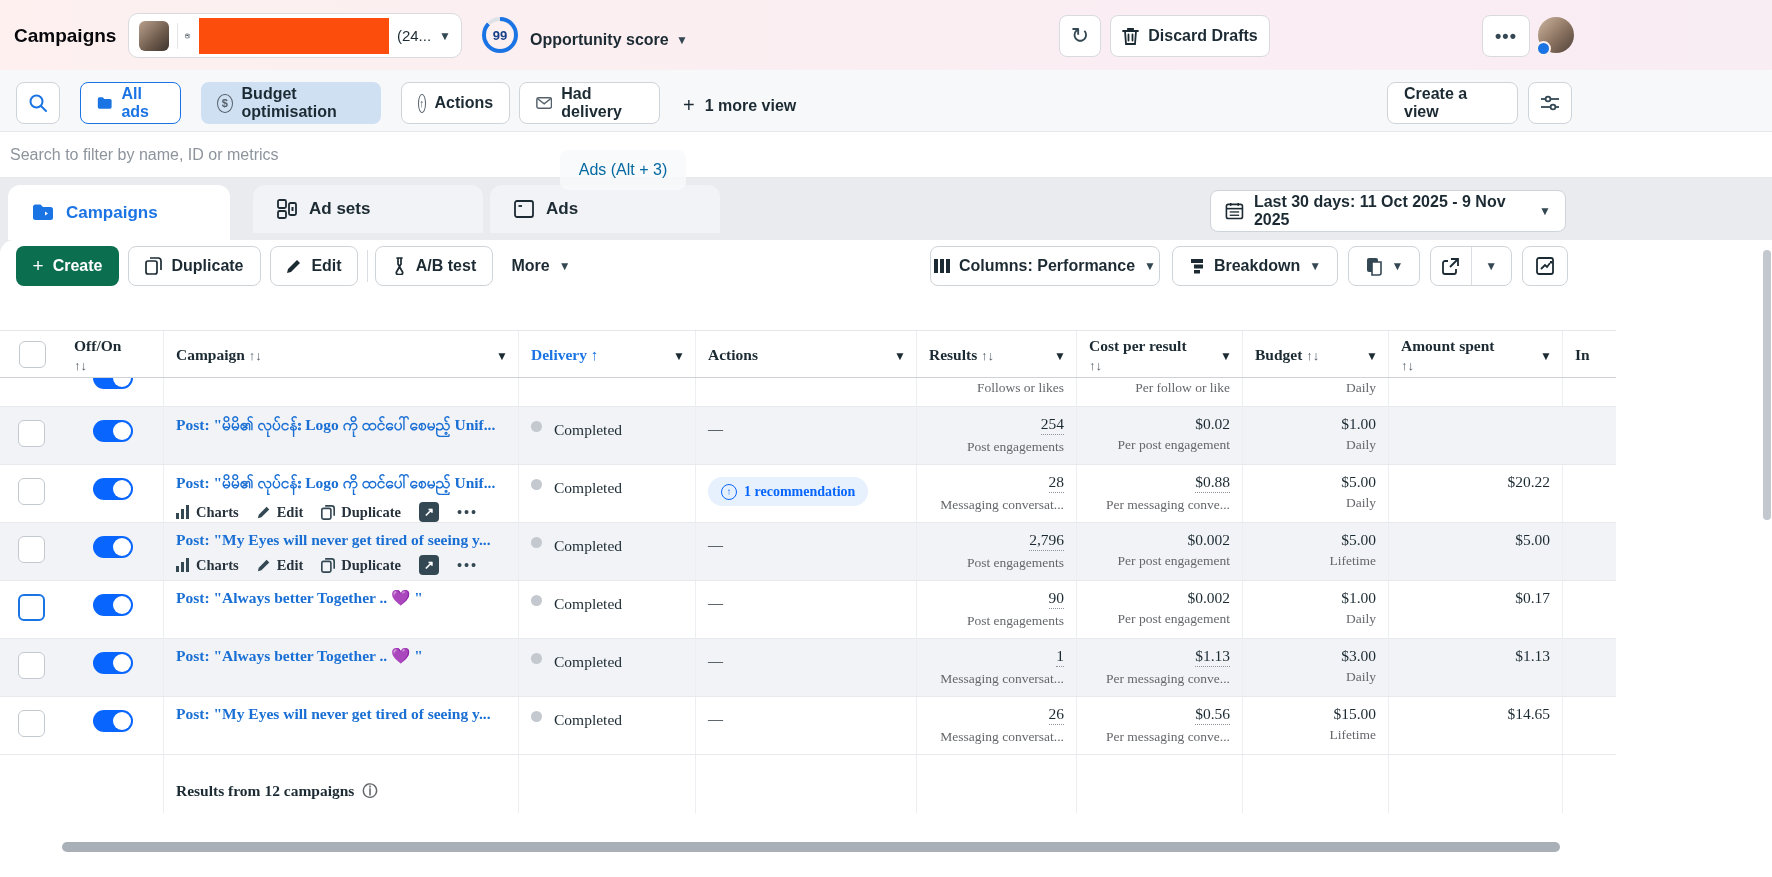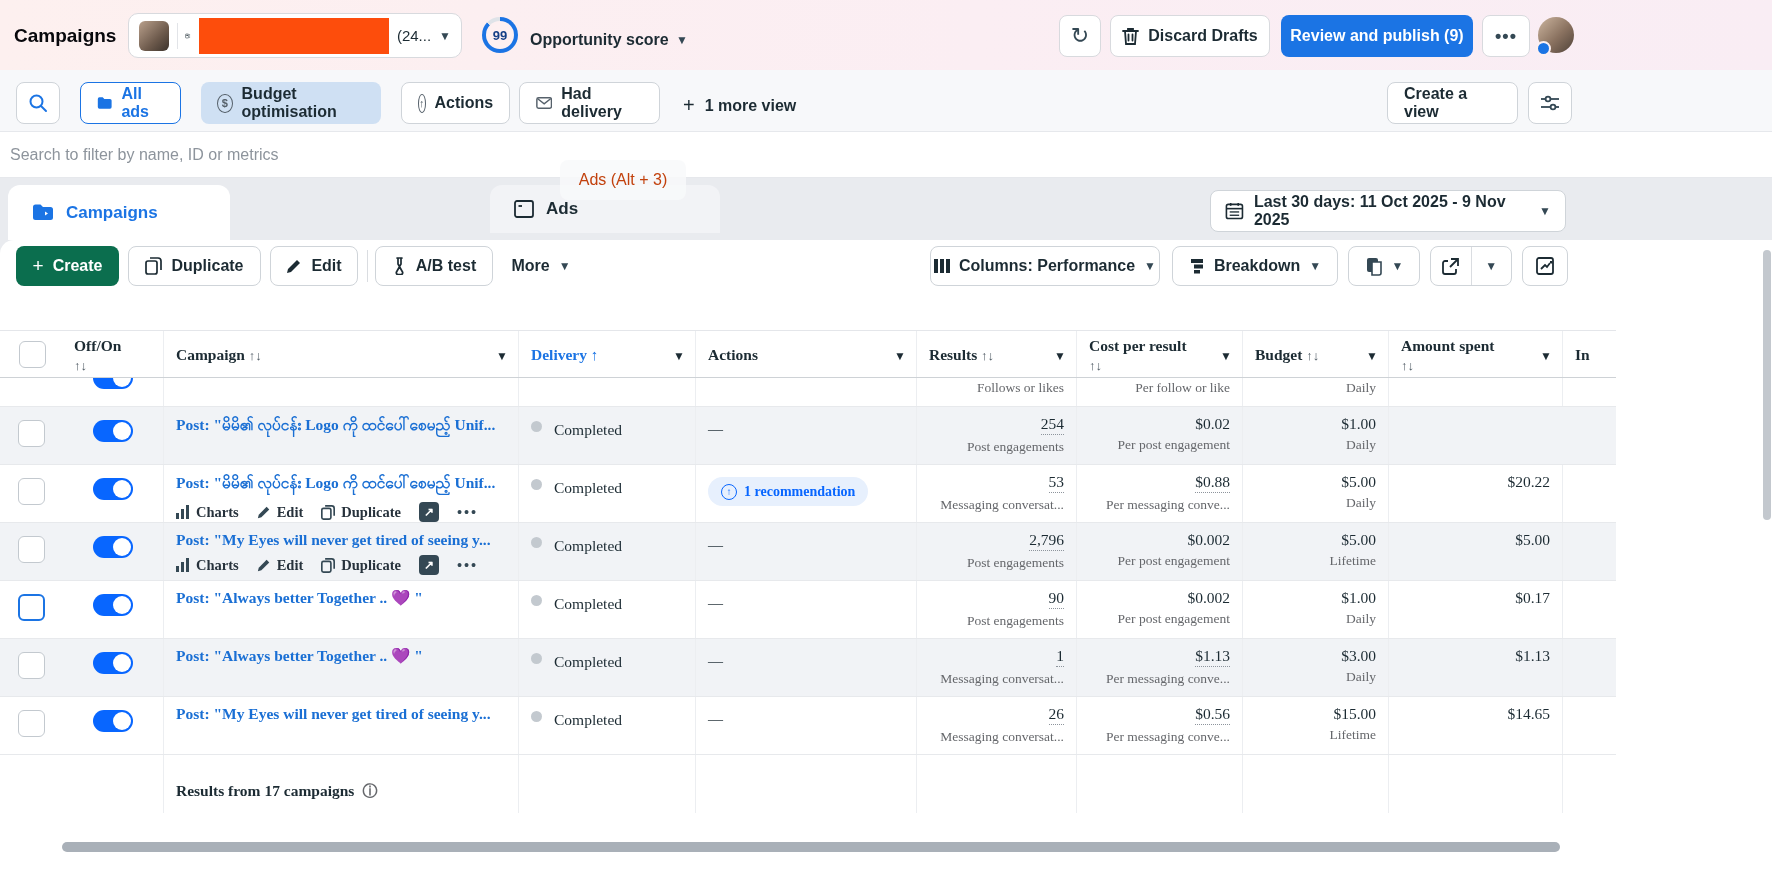--- a/index.html
+++ b/index.html
@@ -56,22 +56,22 @@
   .vbtn.sliders { left:1528px; width:44px; justify-content:center; padding:0; }
   .circle-ic { width:19px; height:19px; border-radius:50%; border:1.7px solid #56616b; display:inline-flex;
     align-items:center; justify-content:center; font-size:11px; font-weight:700; color:#56616b; }
 
   
   .searchrow { position:absolute; top:132px; left:0; width:1772px; height:46px; background:#fff;
     border-bottom:1px solid #e6e8ec; }
   .searchrow input { position:absolute; left:10px; top:4px; width:1750px; height:38px; border:none; outline:none;
     font-size:16px; color:#1c2b33; font-family:"Liberation Sans",sans-serif; background:transparent; }
   .searchrow input::placeholder { color:#8d949c; }
-  .tooltip { position:absolute; left:560px; top:160px; width:126px; height:40px; background:rgba(248,249,250,.85);
-    border-radius:8px; display:flex; align-items:center; justify-content:center; font-size:16px; color:#c2410c; z-index:5; }
+  .tooltip { position:absolute; left:560px; top:150px; width:126px; height:40px; background:rgba(248,249,250,.85);
+    border-radius:8px; display:flex; align-items:center; justify-content:center; font-size:16px; color:#0369a1; z-index:5; }
 
   
   .tabzone { position:absolute; top:178px; left:0; width:1772px; height:62px; background:#e9ebef; }
   .tab { position:absolute; top:7px; height:55px; border-radius:12px 12px 0 0; display:flex; align-items:center;
     gap:12px; padding:0 24px; font-size:17px; font-weight:700; }
   .tab.campaigns { left:8px; width:222px; background:#fff; color:#1b74e4; }
   .tab.adsets { left:253px; width:230px; height:48px; background:#f2f3f6; color:#1c2b33; }
   .tab.ads { left:490px; width:230px; height:48px; background:#f2f3f6; color:#1c2b33; }
   .datebtn { position:absolute; left:1210px; top:12px; width:356px; height:42px; background:#fff;
     border:1px solid #cfd4d9; border-radius:8px; display:flex; align-items:center; gap:10px; padding:12px 14px;
@@ -199,23 +199,20 @@
         <span>↻</span>
       </div>
 
     <div class="btn-discard">
       <svg class="ic" width="17" height="19" viewBox="0 0 17 19">
           <path d="M1 4h15M6 4V2h5v2M3 4l1 13h9l1-13M6.5 7.5v6M10.5 7.5v6" stroke="#1c2b33" stroke-width="1.8" fill="none" stroke-linecap="round"></path>
         </svg>
       <span>Discard Drafts</span>
     </div>
 
-    <div class="btn-review">
-      <span>Review and publish (9)</span>
-    </div>
 
     <div class="iconbtn btn-more-top">
         <span>•••</span>
       </div>
 
     <div class="top-avatar">
         <div class="badge"></div>
       </div>
   </div>
 
@@ -271,20 +268,29 @@
       <span>Ads (Alt + 3)</span>
     </div>
 
   <div class="tabzone">
     <div class="tab campaigns">
       <svg class="ic" width="22" height="19" viewBox="0 0 22 19">
           <path d="M1 4a2.5 2.5 0 012.5-2.5h5L11 4h7.5A2.5 2.5 0 0121 6.5v8A2.5 2.5 0 0118.5 17h-15A2.5 2.5 0 011 14.5V4z" fill="#1b74e4"></path>
           <path d="M13 8.5l3 2-3 2v-4z" fill="#fff"></path>
         </svg>
       <span>Campaigns</span>
+    </div>
+    <div class="tab adsets">
+      <svg class="ic" width="20" height="20" viewBox="0 0 20 20">
+          <rect x="1" y="1" width="8" height="8" rx="1.5" fill="none" stroke="#1c2b33" stroke-width="1.8"></rect>
+          <rect x="1" y="12" width="8" height="7" rx="1.5" fill="none" stroke="#1c2b33" stroke-width="1.8"></rect>
+          <rect x="12" y="4" width="7" height="12" rx="1.5" fill="none" stroke="#1c2b33" stroke-width="1.8"></rect>
+          <rect x="14.5" y="8" width="2" height="4" fill="#1c2b33"></rect>
+        </svg>
+      <span>Ad sets</span>
     </div>
     <div class="tab ads">
       <svg class="ic" width="20" height="18" viewBox="0 0 20 18">
           <rect x="1" y="1" width="18" height="16" rx="2" fill="none" stroke="#1c2b33" stroke-width="1.8"></rect>
           <line x1="4.5" y1="6" x2="8" y2="6" stroke="#1c2b33" stroke-width="1.8"></line>
         </svg>
       <span>Ads</span>
     </div>
     <div class="datebtn">
       <svg class="ic" width="20" height="20" viewBox="0 0 20 20">
@@ -528,21 +534,21 @@
       <span>Completed</span>
     </div>
     <div class="td">
       
       <span class="rec-badge">
         <span class="rec-circ">↑</span>
         <span>1 recommendation</span>
       </span>
     </div>
     <div class="td num-cell results">
-      <span class="val dotted">53</span>
+      <span class="val dotted">28</span>
       <span class="sub">Messaging conversat...</span>
     </div>
     <div class="td num-cell cost">
       <span class="val dotted">$0.88</span>
       <span class="sub">Per messaging conve...</span>
     </div>
     <div class="td num-cell">
       <span class="val">$5.00</span>
       <span class="sub">Daily</span>
     </div>
@@ -730,21 +736,21 @@
       <span class="val">$14.65</span>
     </div>
     <div class="td"></div>
   </div>
 </div>
 
       <div class="foot-row">
         <div class="td"></div>
         <div class="td" style="border-left:none;"></div>
         <div class="td foot-label">
-          <span>Results from 17 campaigns</span>
+          <span>Results from 12 campaigns</span>
           <span class="info-ic">ⓘ</span>
         </div>
         <div class="td"></div>
           <div class="td"></div>
           <div class="td"></div>
           <div class="td"></div>
           <div class="td"></div>
           <div class="td"></div>
           <div class="td"></div>
       </div>

